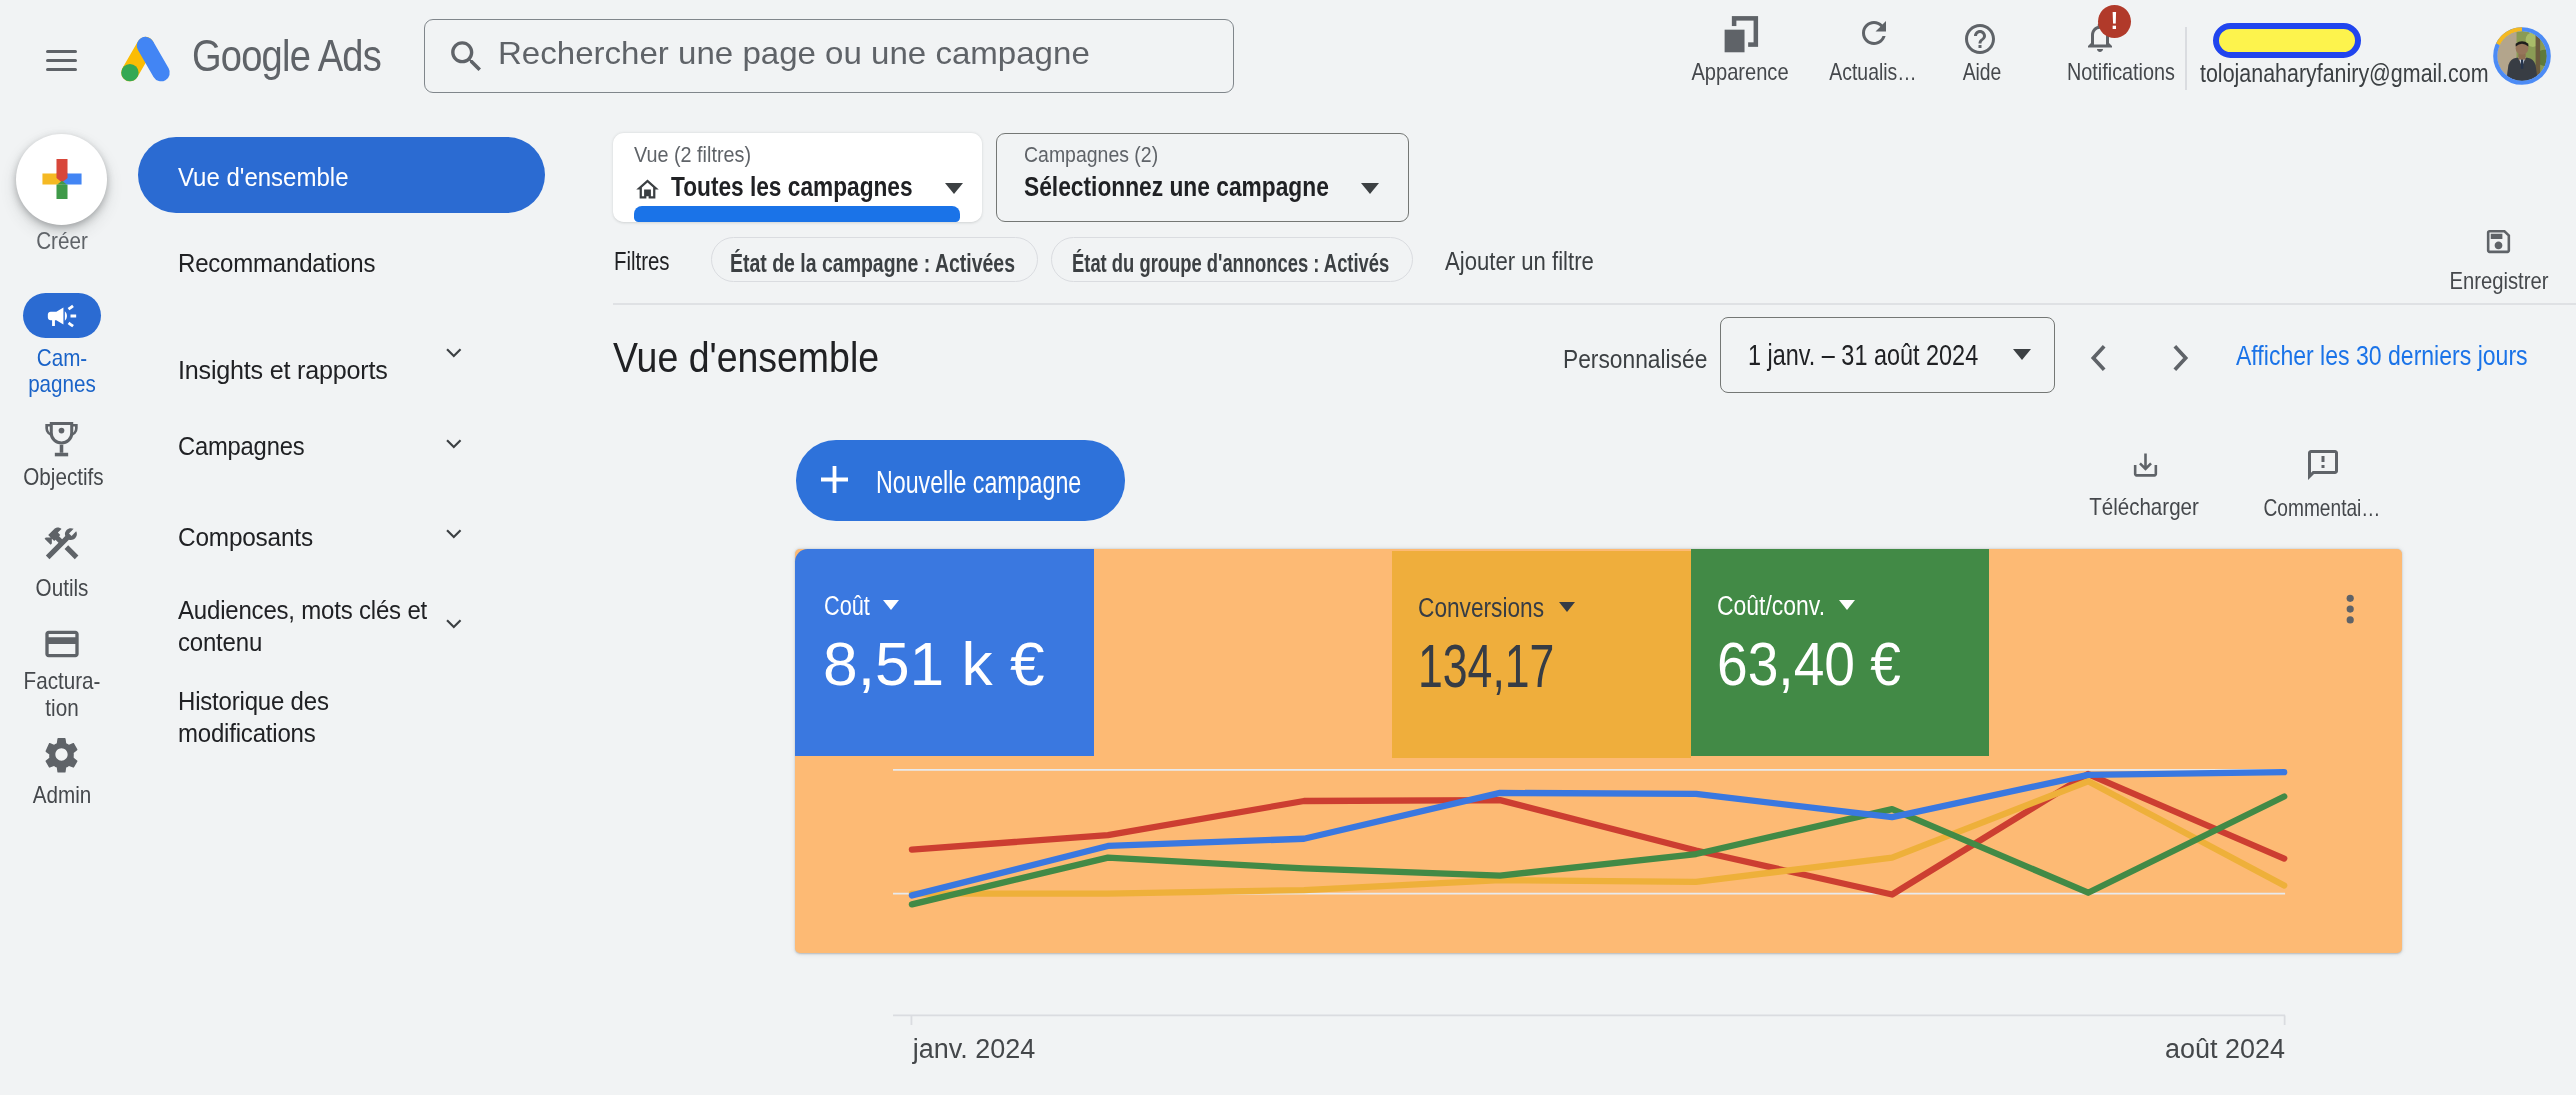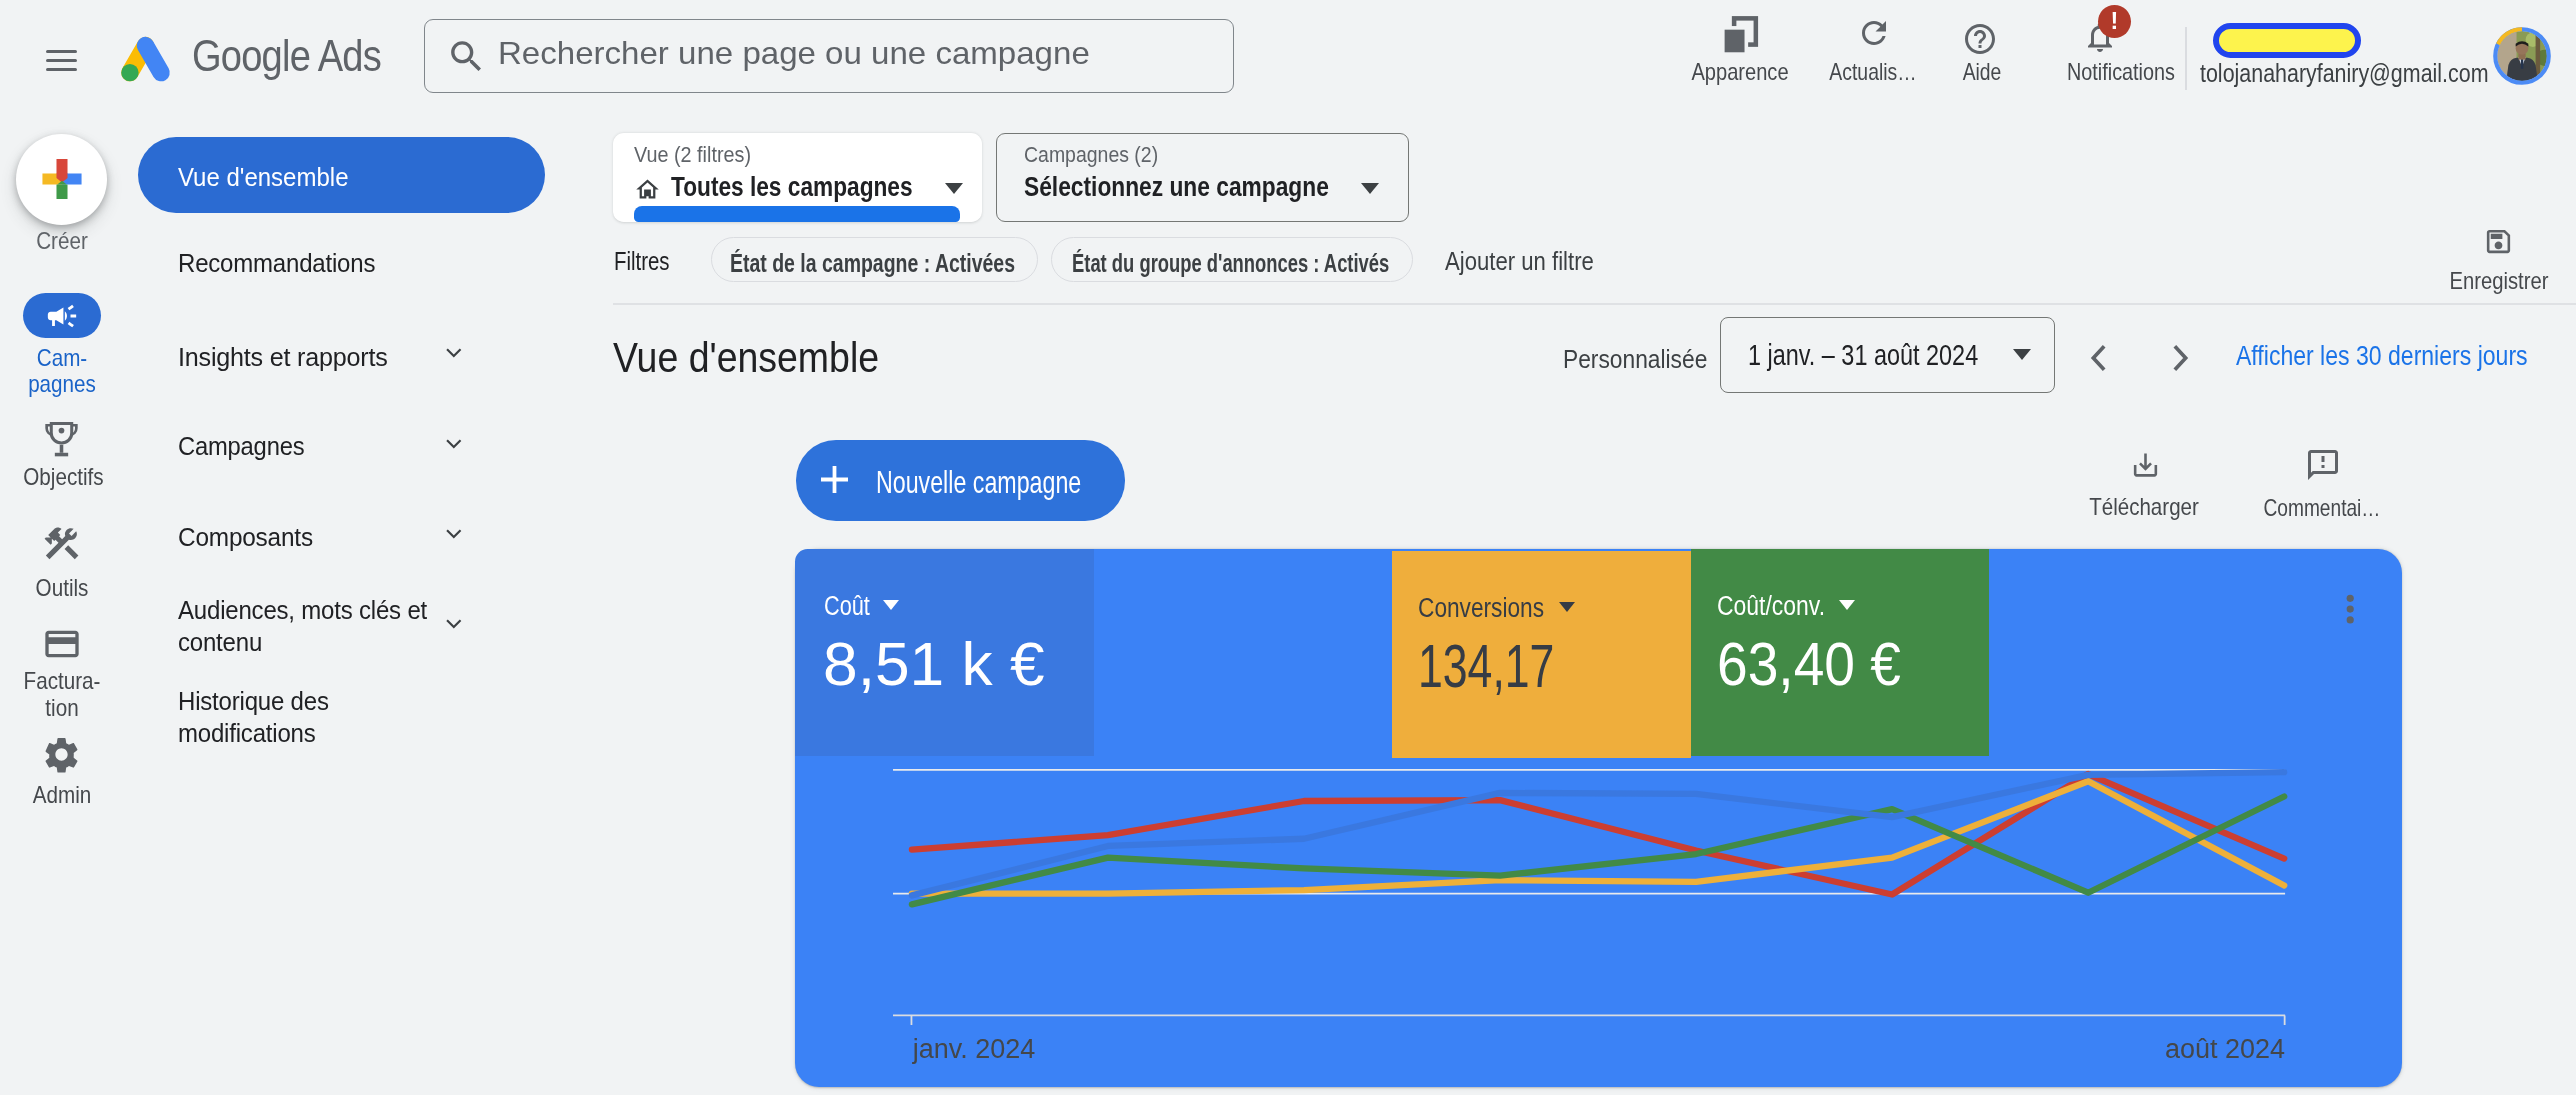--- a/index.html
+++ b/index.html
@@ -127,21 +127,21 @@
       <path d="M19.14 12.94c.04-.3.06-.61.06-.94 0-.32-.02-.64-.07-.94l2.03-1.58c.18-.14.23-.41.12-.61l-1.92-3.32c-.12-.22-.37-.29-.59-.22l-2.39.96c-.5-.38-1.03-.7-1.62-.94l-.36-2.54c-.04-.24-.24-.41-.48-.41h-3.84c-.24 0-.43.17-.47.41l-.36 2.54c-.59.24-1.13.57-1.62.94l-2.39-.96c-.22-.08-.47 0-.59.22L2.74 9.87c-.12.21-.08.47.12.61l2.03 1.58c-.05.3-.09.63-.09.94s.02.64.07.94l-2.03 1.58c-.18.14-.23.41-.12.61l1.92 3.32c.12.22.37.29.59.22l2.39-.96c.5.38 1.03.7 1.62.94l.36 2.54c.05.24.24.41.48.41h3.84c.24 0 .44-.17.47-.41l.36-2.54c.59-.24 1.13-.56 1.62-.94l2.39.96c.22.08.47 0 .59-.22l1.92-3.32c.12-.22.07-.47-.12-.61l-2.01-1.58zM12 15.6c-1.98 0-3.6-1.62-3.6-3.6s1.62-3.6 3.6-3.6 3.6 1.62 3.6 3.6-1.62 3.6-3.6 3.6z"></path>
     </svg>
   <div class="abs iconlabel" style="left:17px;top:781px;width:90px;font-size:24px;transform:scaleX(0.86)">Admin</div>
 </div>
 
 <div class="abs" id="nav" style="left:0;top:0;width:2576px;height:1096px">
   <div class="abs" style="left:138px;top:137px;width:407px;height:76px;border-radius:38px;background:#2b6bd2"></div>
   <div class="abs" id="navVue" style="left:178px;top:163px;font-size:25px;color:#fff;transform:scaleX(0.96);transform-origin:0 50%">Vue d'ensemble</div>
 
   <div class="navitem" id="navR" style="top:249px">Recommandations</div>
-  <div class="navitem" id="navI" style="top:343px;transform:scaleX(1.005)">Insights et rapports</div>
+  <div class="navitem" id="navI" style="top:356px;transform:scaleX(1.005)">Insights et rapports</div>
   <div class="navitem" id="navC" style="top:432px;transform:scaleX(0.95)">Campagnes</div>
   <div class="navitem" id="navCo" style="top:523px;transform:scaleX(0.975)">Composants</div>
   <div class="navitem" id="navA" style="top:594px;width:270px;line-height:32px;white-space:normal">Audiences, mots clés et contenu</div>
   <div class="navitem" id="navH" style="top:685px;width:234px;line-height:32px;white-space:normal">Historique des modifications</div>
 
   <svg class="chev" style="left:443px;top:342px" width="29" height="29" viewBox="0 0 24 24">
       <path d="M4.5 8 L12 15.5 L19.5 8" fill="none" stroke="#3c4043" stroke-width="2.4"></path>
     </svg>
   <svg class="chev" style="left:443px;top:433px" width="29" height="29" viewBox="0 0 24 24">
       <path d="M4.5 8 L12 15.5 L19.5 8" fill="none" stroke="#3c4043" stroke-width="2.4"></path>
@@ -211,21 +211,21 @@
       <path d="M19 12v7H5v-7H3v7c0 1.1.9 2 2 2h14c1.1 0 2-.9 2-2v-7h-2zm-6 .67l2.59-2.58L17 11.5l-5 5-5-5 1.41-1.41L11 12.67V3h2v9.67z"></path>
     </svg>
   <div class="abs iconlabel" id="lTel" style="left:2072px;top:494px;width:144px;transform:scaleX(0.879);transform-origin:50% 50%">Télécharger</div>
 
   <svg class="abs" style="left:2305px;top:446px" width="36" height="38" viewBox="0 0 24 24" fill="#5f6368">
       <path d="M20 2H4c-1.1 0-2 .9-2 2v18l4-4h14c1.1 0 2-.9 2-2V4c0-1.1-.9-2-2-2zm0 14H5.17L4 17.17V4h16v12zm-9-4h2v2h-2zm0-6h2v4h-2z"></path>
     </svg>
   <div class="abs iconlabel" id="lCom" style="left:2250px;top:495px;width:144px;transform:scaleX(0.818);transform-origin:50% 50%">Commentai…</div>
 </div>
 
-<div class="abs" id="card" style="left:795px;top:549px;width:1607px;height:538px;background:#3b82f6;border-radius:24px;box-shadow:0 0.9px 1.8px rgba(60,64,67,.25), 0 0.9px 5.4px rgba(60,64,67,.12)">
+<div class="abs" id="card" style="left:795px;top:549px;width:1607px;height:404px;background:#fdba74;border-radius:5px;box-shadow:0 0.9px 1.8px rgba(60,64,67,.25), 0 0.9px 5.4px rgba(60,64,67,.12)">
   <div class="abs" style="left:0;top:0;width:299px;height:207px;background:#3a78e0;border-radius:12.6px 0 0 0;color:#fff">
     <div class="abs" id="m1l" style="left:29px;top:42px;font-size:27px;transform:scaleX(0.805);transform-origin:0 50%">Coût</div>
     <div class="abs" style="left:88px;top:51px;border-left:8px solid transparent;border-right:8px solid transparent;border-top:10px solid #fff;width:0;height:0"></div>
     <div class="abs" id="m1n" style="left:28px;top:80px;font-size:61px;transform:scaleX(1.021);transform-origin:0 50%">8,51 k €</div>
   </div>
   <div class="abs" style="left:597px;top:2px;width:299px;height:207px;background:#efae3c;color:#363c45">
     <div class="abs" id="m3l" style="left:26px;top:42px;font-size:27px;transform:scaleX(0.84);transform-origin:0 50%">Conversions</div>
     <div class="abs" style="left:167px;top:51px;border-left:8px solid transparent;border-right:8px solid transparent;border-top:10px solid #363c45;width:0;height:0"></div>
     <div class="abs" id="m3n" style="left:26px;top:80px;font-size:61px;transform:scaleX(0.731);transform-origin:0 50%">134,17</div>
   </div>

